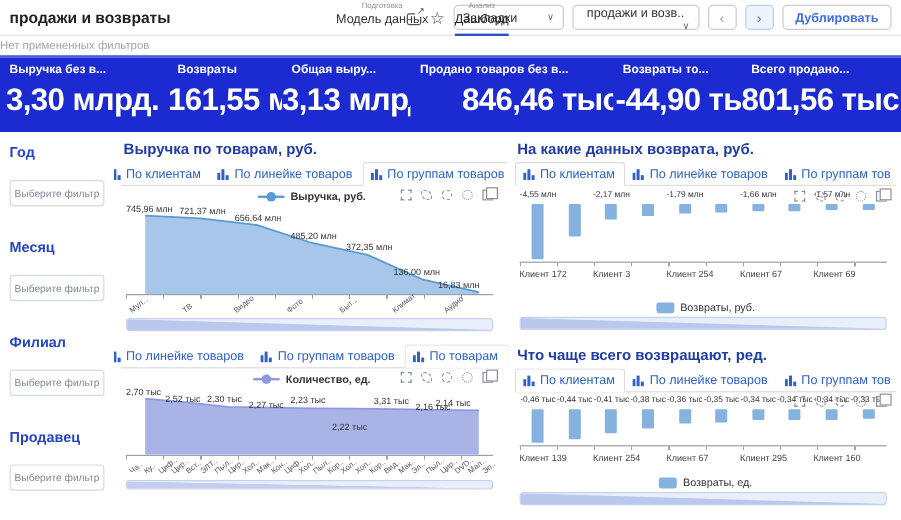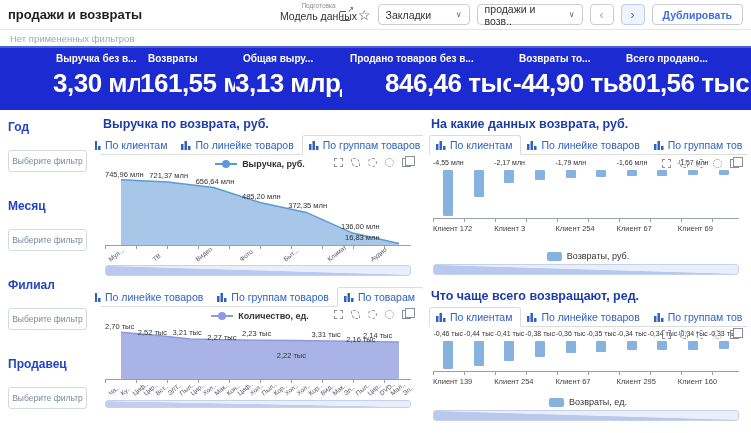--- a/index.html
+++ b/index.html
@@ -21,35 +21,35 @@
   .nav-group.active .nav-tab{color:#222;}
   .nav-group.active::after{content:"";position:absolute;left:0;right:0;bottom:0;height:2px;background:#2f50c7;}
   .header-right{margin-left:auto;display:flex;align-items:center;gap:7px;}
   .icon-share{width:12px;height:10px;border:1px solid #555;border-radius:2px;position:relative;margin-top:3px;}
   .icon-share::after{content:"\2197";position:absolute;top:-7px;right:-4px;font-size:8px;color:#555;background:#fff;padding-left:1px;}
   .icon-star{font-size:14px;color:#444;line-height:1;}
   .select{border:1px solid #c9ccd4;border-radius:4px;height:21px;display:flex;align-items:center;
     padding:0 7px;font-size:10.5px;color:#333;background:#fff;}
   .select .chev{margin-left:auto;font-size:8px;color:#666;padding-left:6px;}
   .sel-bookmarks{width:92px;}
-  .sel-page{width:106px;}
+  .sel-page{width:106px;flex-direction:column;}
   .navbtn{width:24px;height:21px;border:1px solid #c9ccd4;border-radius:4px;background:#fff;
     display:flex;align-items:center;justify-content:center;font-size:12px;color:#9aa0aa;}
   .navbtn.next{color:var(--accent);border-color:#b9cdf5;background:#eef3fd;}
   .btn-duplicate{height:21px;border:1px solid #c9ccd4;border-radius:4px;background:#fff;
     padding:0 10px;font-size:10.5px;font-weight:bold;color:var(--accent);display:flex;align-items:center;}
   
-  .filterbar{height:18px;display:flex;align-items:center;padding:0 10px;
+  .filterbar{height:18px;display:flex;align-items:center;padding:0 0;
     font-size:9.5px;color:#a0a6ad;border-bottom:2px solid #4b5fd6;}
   
   .kpis{height:62px;background:var(--kpi-bg);display:flex;color:#fff;}
   .kpi{overflow:hidden;padding-top:5px;white-space:nowrap;}
   .kpi-label{font-size:10px;font-weight:bold;padding-left:8px;}
   .kpi-value{font-size:26px;font-weight:bold;margin-top:4px;letter-spacing:-0.5px;}
-  .kpi:nth-child(1){width:140px;padding-left:48px;} .kpi:nth-child(1) .kpi-value{padding-left:5px;}
+  .kpi:nth-child(1){width:140px;} .kpi:nth-child(1) .kpi-value{padding-left:5px;}
   .kpi:nth-child(2){width:95px;}
   .kpi:nth-child(3){width:107px;}
   .kpi:nth-child(4){width:169px;} .kpi:nth-child(4) .kpi-value{padding-left:43px;}
   .kpi:nth-child(5){width:107px;} .kpi:nth-child(5) .kpi-value{padding-left:2px;}
   .kpi:nth-child(6){width:133px;}
   
   .content{display:flex;height:323px;}
   .sidebar{width:95px;padding:10px 8px 0 8px;flex-shrink:0;}
   .filter-block{margin-bottom:27px;}
   .filter-label{font-size:12px;font-weight:bold;color:#2444c4;margin-bottom:16px;}
@@ -111,20 +111,24 @@
 </head>
 <body>
 
 <div class="header">
   <div class="app-title">продажи и возвраты</div>
   <div class="nav-center">
     <div class="nav-group">
       <span class="nav-cap">Подготовка</span>
       <span class="nav-tab">Модель данных</span>
     </div>
+    <div class="nav-group active">
+      <span class="nav-cap">Анализ</span>
+      <span class="nav-tab">Дашборд</span>
+    </div>
   </div>
   <div class="header-right">
     <span class="icon-share"></span>
     <span class="icon-star">☆</span>
     <div class="select sel-bookmarks">
       <span>Закладки</span>
       <span class="chev">∨</span>
     </div>
     <div class="select sel-page">
       <span>продажи и возв..</span>
@@ -184,21 +188,21 @@
     </div>
     <div class="filter-block">
       <div class="filter-label">Продавец</div>
       <button class="filter-btn">Выберите фильтр</button>
     </div>
   </div>
 
   <div class="charts">
 
     <div class="widget">
-      <div class="chart-title">Выручка по возврата, руб.</div>
+      <div class="chart-title">Выручка по товарам, руб.</div>
       <div class="tabbar">
         <div class="tab clip-left">
           <svg width="10" height="10">
               <g fill="#2f62c4">
                 <rect x="0" y="4" width="2.5" height="6"></rect>
                 <rect x="3.5" y="1" width="2.5" height="9"></rect>
                 <rect x="7" y="6" width="2.5" height="4"></rect>
               </g>
             </svg>
           <span>По клиентам</span>
@@ -241,22 +245,22 @@
       <div class="plot" style="height:74px;">
           <svg width="306" height="74">
             <path d="M 16 74 L 16.0 8.7 L 62.3 10.9 L 108.7 16.5 L 155.0 31.5 L 201.3 41.4 L 247.7 62.1 L 294.0 72.5 L 294 74 Z" fill="#a8c6e8"></path>
             <polyline points="16.0,8.7 62.3,10.9 108.7,16.5 155.0,31.5 201.3,41.4 247.7,62.1 294.0,72.5" fill="none" stroke="#5b9bd5" stroke-width="1.5"></polyline>
           </svg>
           <span class="dl" style="left: 0px; top: -1px;">745,96 млн</span>
           <span class="dl" style="left: 44.3333px; top: -0.119875px;">721,37 млн</span>
           <span class="dl" style="left: 90.6667px; top: 5.544px;">656,64 млн</span>
           <span class="dl" style="left: 137px; top: 20.545px;">485,20 млн</span>
           <span class="dl" style="left: 183.333px; top: 30.4194px;">372,35 млн</span>
-          <span class="dl" style="left: 236px; top: 51.1px; text-align: center;">136,00 млн</span>
-          <span class="dl" style="left: 240px; top: 61.5274px;">16,83 млн</span>
+          <span class="dl" style="left: 223px; top: 51.1px; text-align: center;">136,00 млн</span>
+          <span class="dl" style="left: 260px; top: 61.5274px;">16,83 млн</span>
         </div>
       <div class="axis"></div>
       <div class="acats">
           <span class="acat-cell">
             <span class="acat">Мул...</span>
           </span>
           <span class="acat-cell">
             <span class="acat">ТВ</span>
           </span>
           <span class="acat-cell">
@@ -431,21 +435,21 @@
           <span class="ti ti-copy"></span>
         </span>
       </div>
       <div class="plot" style="height:56px;">
           <svg width="306" height="56">
             <path d="M 16 56 L 16.0 9.2 L 50.8 12.3 L 85.5 16.1 L 120.3 16.7 L 155.0 17.3 L 189.8 17.5 L 224.5 18.0 L 259.3 18.6 L 294.0 18.9 L 294 56 Z" fill="#a9b3e6"></path>
             <polyline points="16.0,9.2 50.8,12.3 85.5,16.1 120.3,16.7 155.0,17.3 189.8,17.5 224.5,18.0 259.3,18.6 294.0,18.9" fill="none" stroke="#8d9ae0" stroke-width="1.5"></polyline>
           </svg>
           <span class="dl" style="left: 0px; top: -1px;">2,70 тыс</span>
           <span class="dl" style="left: 32.75px; top: 5.32px;">2,52 тыс</span>
-          <span class="dl" style="left: 67.5px; top: 5.13333px;">3,21 тыс</span>
+          <span class="dl" style="left: 67.5px; top: 5.13333px;">2,30 тыс</span>
           <span class="dl" style="left: 102.25px; top: 9.65333px;">2,27 тыс</span>
           <span class="dl" style="left: 137px; top: 6.34667px;">2,23 тыс</span>
           <span class="dl" style="left: 171.75px; top: 28px;">2,22 тыс</span>
           <span class="dl" style="left: 206.5px; top: 7.04px;">3,31 тыс</span>
           <span class="dl" style="left: 241.25px; top: 11.56px;">2,16 тыс</span>
           <span class="dl" style="left: 258px; top: 7.90667px;">2,14 тыс</span>
         </div>
       <div class="axis"></div>
       <div class="acats" style="height:16px;">
           <span class="acat-cell">

